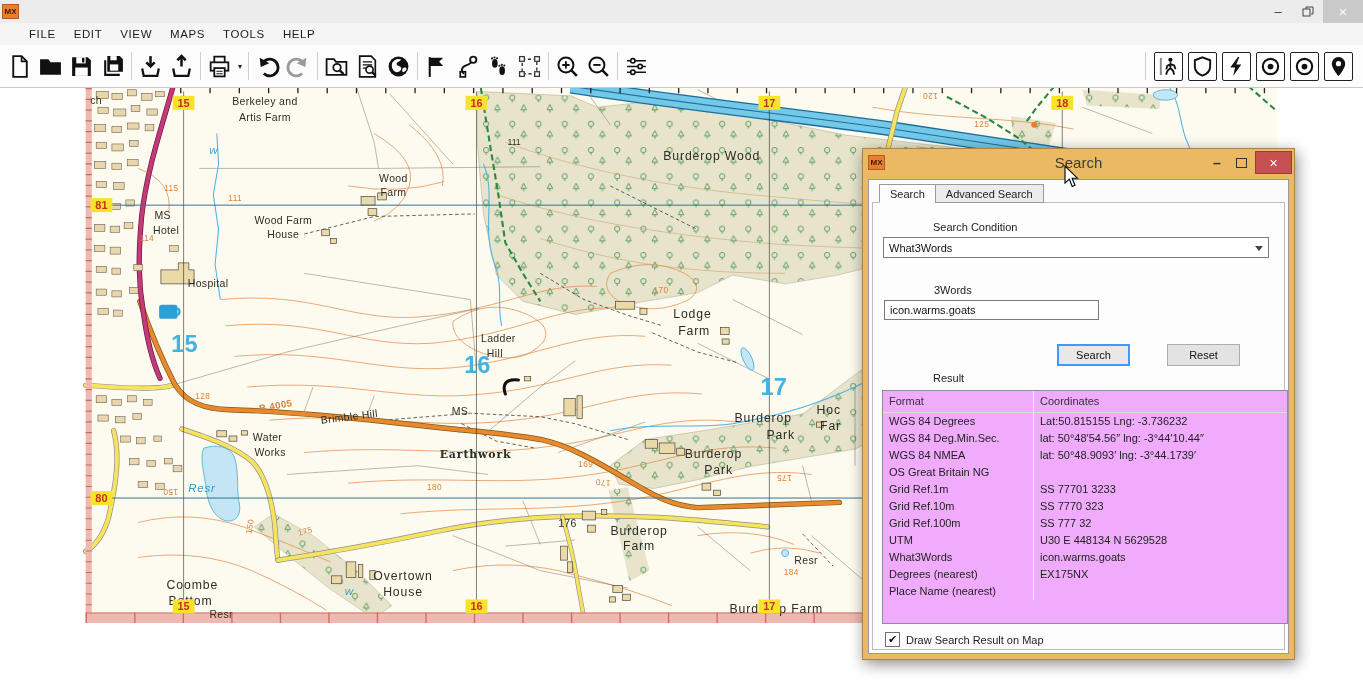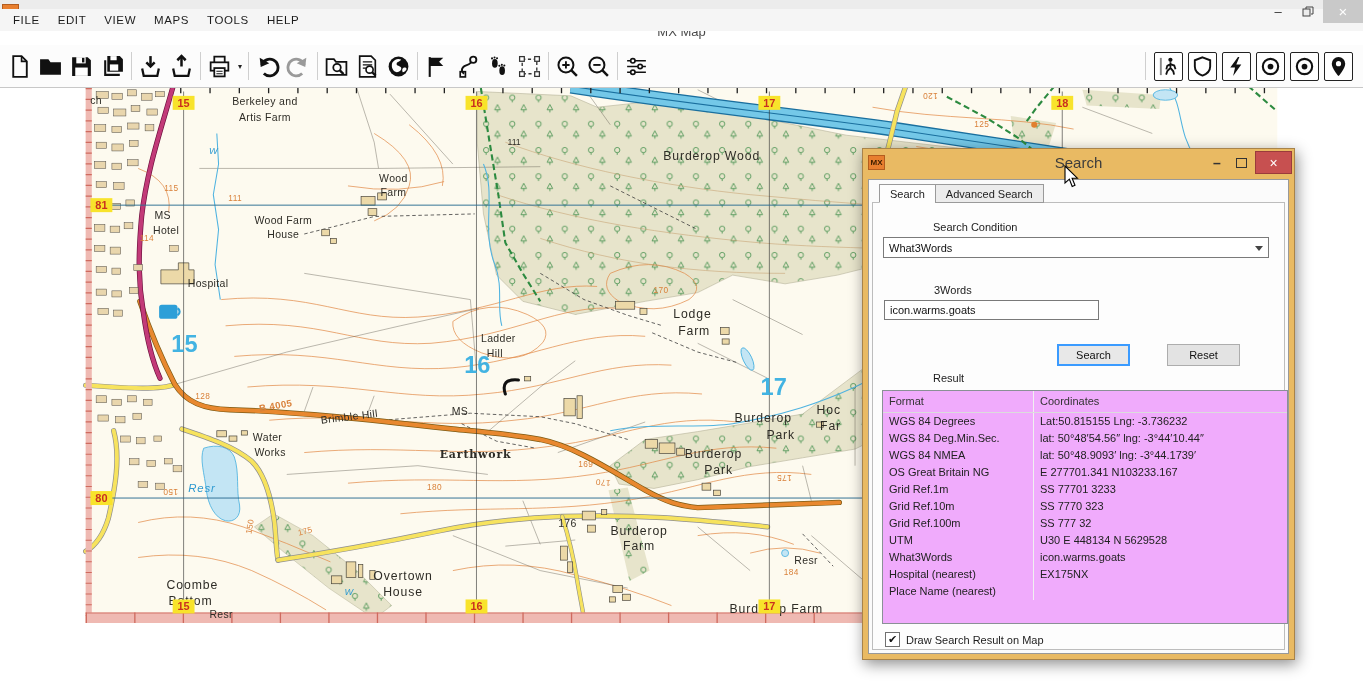--- a/index.html
+++ b/index.html
@@ -6,21 +6,21 @@
   #app{position:relative;width:1363px;height:700px;background:#fff;overflow:hidden;}
   
   .titlebar{position:absolute;left:0;top:0;width:100%;height:23px;background:#ececec;display:flex;align-items:center;}
   .app-badge{width:17px;height:15px;margin-left:2px;background:#e87f2f;border:1px solid #b35d1f;color:#3a1c00;
     font-size:8px;font-weight:bold;display:flex;align-items:center;justify-content:center;box-sizing:border-box;}
   .win-title{position:absolute;left:0;right:0;text-align:center;font-size:13px;color:#4a4a4a;pointer-events:none;margin-top:39px;}
   .winbtns{margin-left:auto;display:flex;height:100%;align-items:center;z-index:2;}
   .winbtn{width:30px;height:100%;display:flex;align-items:center;justify-content:center;color:#333;font-size:13px;}
   .winbtn.close{width:40px;background:#c9c9c9;color:#fdfdfd;font-size:15px;}
   
-  .menubar{position:absolute;left:0;top:9px;width:100%;height:22px;background:#f5f5f5;display:flex;align-items:center;padding-left:4px;box-sizing:border-box;}
+  .menubar{position:absolute;left:0;top:23px;width:100%;height:22px;background:#f5f5f5;display:flex;align-items:center;padding-left:20px;box-sizing:border-box;}
   .menu-item{font-size:11.5px;letter-spacing:.6px;color:#1c1c1c;padding:3px 9px;}
   
   .toolbar{position:absolute;left:0;top:45px;width:100%;height:43px;background:#fcfcfc;border-bottom:1px solid #c8c8c8;
     display:flex;align-items:center;padding:0 4px;box-sizing:border-box;}
   .tbtn{width:31px;height:34px;display:flex;align-items:center;justify-content:center;}
   .tbtn svg{width:25px;height:25px;}
   .tsep{width:1px;height:28px;background:#cfcfcf;margin:0 3px;}
   .tdrop{width:10px;display:flex;align-items:center;justify-content:center;font-size:8px;color:#222;}
   .tright{margin-left:auto;display:flex;align-items:center;gap:5px;padding-right:6px;}
   .tboxbtn{width:27px;height:27px;border:1px solid #222;border-radius:2px;display:flex;align-items:center;justify-content:center;background:#fff;}
@@ -723,21 +723,20 @@
           <div class="rrow">
             <div class="rc1">WGS 84 Deg.Min.Sec.</div>
             <div class="rc2">lat: 50°48′54.56″ lng: -3°44′10.44″</div>
           </div>
           <div class="rrow">
             <div class="rc1">WGS 84 NMEA</div>
             <div class="rc2">lat: 50°48.9093′ lng: -3°44.1739′</div>
           </div>
           <div class="rrow">
             <div class="rc1">OS Great Britain NG</div>
-            <div class="rc2">E 277701.341 N103233.167</div>
           </div>
           <div class="rrow">
             <div class="rc1">Grid Ref.1m</div>
             <div class="rc2">SS 77701 3233</div>
           </div>
           <div class="rrow">
             <div class="rc1">Grid Ref.10m</div>
             <div class="rc2">SS 7770 323</div>
           </div>
           <div class="rrow">
@@ -746,21 +745,21 @@
           </div>
           <div class="rrow">
             <div class="rc1">UTM</div>
             <div class="rc2">U30 E 448134 N 5629528</div>
           </div>
           <div class="rrow">
             <div class="rc1">What3Words</div>
             <div class="rc2">icon.warms.goats</div>
           </div>
           <div class="rrow">
-            <div class="rc1">Hospital (nearest)</div>
+            <div class="rc1">Degrees (nearest)</div>
             <div class="rc2">EX175NX</div>
           </div>
           <div class="rrow">
             <div class="rc1">Place Name (nearest)</div>
           </div>
         </div>
       <div class="cbrow">
         <div class="cbbox" id="cbbox">✔</div>
         <div class="cblabel">Draw Search Result on Map</div>
       </div>

